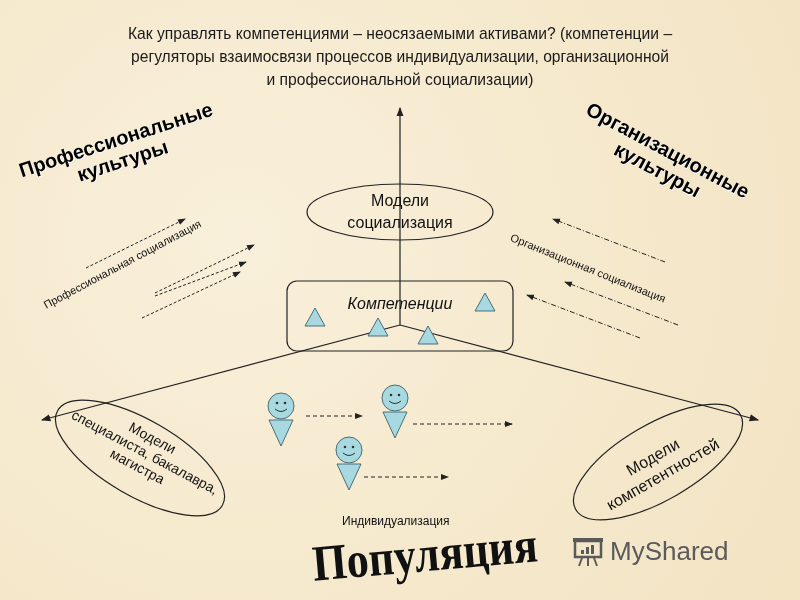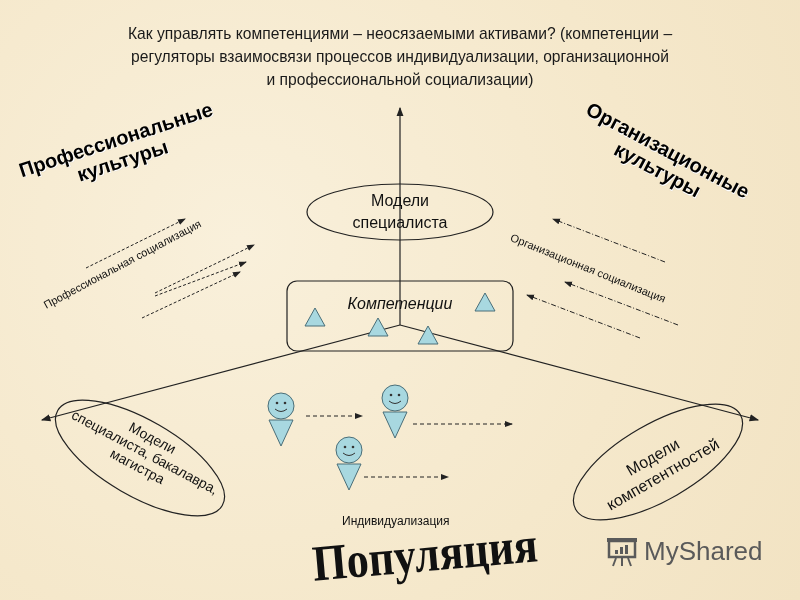--- a/index.html
+++ b/index.html
@@ -25,21 +25,21 @@
   .social { font-size:11px; color:#111; }
   .box-label { position:absolute; font-size:16px; text-align:center; line-height:22px; }
   .oval-label { position:absolute; font-size:14px; text-align:center; line-height:16px; }
   .indiv { position:absolute; left:330px; top:514px; font-size:12px;margin-left:12px; }
   .population {
     position:absolute; left:310px; top:535px;
     font-family:"Liberation Serif", serif; font-weight:bold; font-size:44px;
     transform:rotate(-5deg) scaleY(1.15); transform-origin:left top;
   }
   .logo {
-    position:absolute; left:606px; top:536px; display:flex; align-items:center;
+    position:absolute; left:572px; top:536px; display:flex; align-items:center;
     color:#5a5a5a; font-size:26px;
   }
   .logo .icon { width:32px; height:30px; margin-right:6px; }
 </style>
 </head>
 <body>
 
 <div class="title">
   <div>Как управлять компетенциями – неосязаемыми активами? (компетенции –</div>
   <div>регуляторы взаимосвязи процессов индивидуализации, организационной</div>
@@ -121,21 +121,21 @@
 <div class="rot culture" style="left:572px; top:138px; transform:rotate(28deg);">
   <div>Организационные</div>
   <div>культуры</div>
 </div>
 
 <div class="rot social" style="left:34px; top:258px; transform:rotate(-28deg);">Профессиональная социализация</div>
 <div class="rot social" style="left:505px; top:262px; transform:rotate(22deg);">Организационная социализация</div>
 
 <div class="box-label" style="left:320px; top:190px; width:160px;">
   <div>Модели</div>
-  <div>специалиста</div>
+  <div>социализация</div>
 </div>
 <div class="box-label" style="left:320px; top:293px; width:160px;font-style:italic;">Компетенции</div>
 
 <div class="oval-label rot" style="left:55px; top:428px; width:180px; transform:rotate(28deg);">
   <div>Модели</div>
   <div>специалиста, бакалавра,</div>
   <div>магистра</div>
 </div>
 <div class="oval-label rot" style="left:583px; top:446px; width:150px; font-size:16px; line-height:20px; transform:rotate(-30deg);">
   <div>Модели</div>

